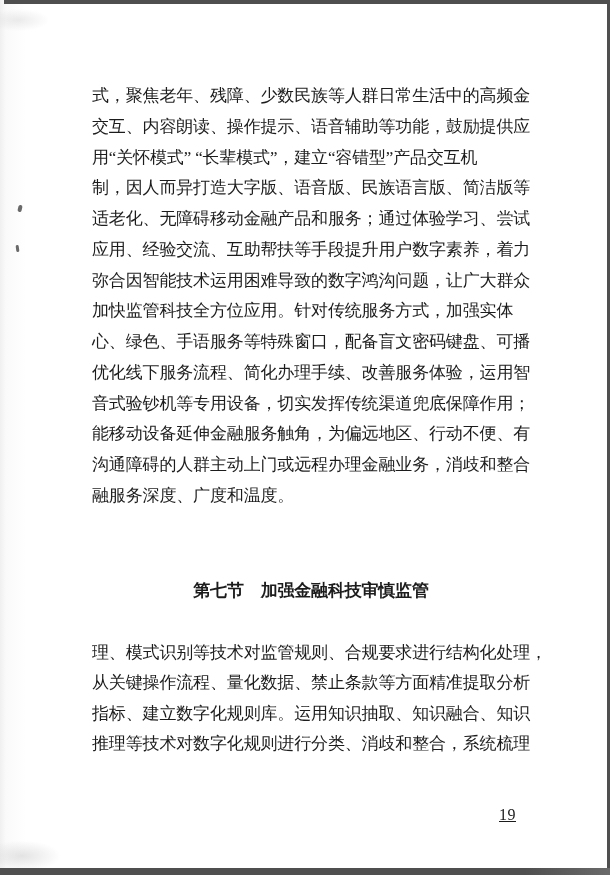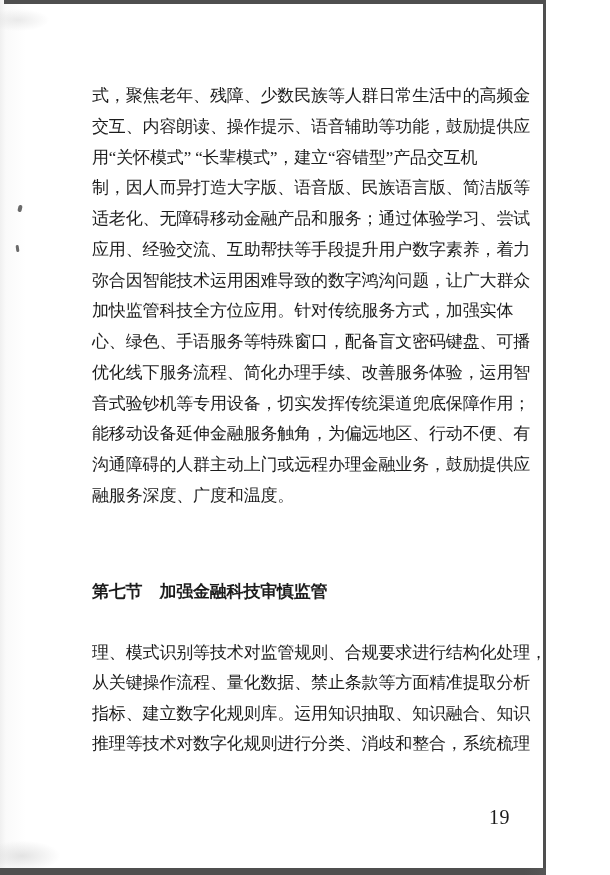--- a/index.html
+++ b/index.html
@@ -1,18 +1,18 @@
 <!DOCTYPE html>
 <html><head>
 <meta charset="utf-8">
 <style>
   html, body { margin: 0; padding: 0; background: #ffffff; }
   #page {
     position: relative;
-    width: 546px; height: 875px;
+    width: 610px; height: 875px;
     background: #84cc16;
     overflow: hidden;
     font-family: "Liberation Serif", "DejaVu Serif", serif;
     color: #1c1c1c;
   }
   
   #paper-shade {
     position: absolute; inset: 0;
     background:
       radial-gradient(ellipse 55px 22px at 22px 856px, rgba(205,205,205,.55), rgba(255,255,255,0) 70%),
@@ -40,34 +40,36 @@
     white-space: nowrap;
   }
   #para-1 { top: 81px;  line-height: 30.75px; }
   #para-2 { top: 638px; line-height: 30.4px; }
   .line { height: auto; }
   .indent { text-indent: 34px; }
 
   #section-heading {
     position: absolute;
     left: 92px; top: 580px; width: 438px;
-    text-align: left;
+    text-align: center;
     font-size: 17px;
     font-weight: bold;
     letter-spacing: -0.2px;
     line-height: 24px;
     white-space: nowrap;
+    font-family: Liberation Mono, monospace;
   }
   #section-heading .gap { display: inline-block; width: 17px; }
 
   #page-number {
     position: absolute;
-    left: 489px; top: 806px;
-    font-size: 20px;
+    left: 499px; top: 806px;
+    font-size: 16px;
     letter-spacing: 0.5px;
+    text-decoration: underline;
   }
 </style>
 </head>
 <body>
 
 <div id="page">
   <div id="paper-shade"></div>
 
   <div id="edge-top" class="edge"></div>
   <div id="edge-right" class="edge"></div>
@@ -81,21 +83,21 @@
     <div class="line">用“关怀模式” “长辈模式”，建立“容错型”产品交互机</div>
     <div class="line">制，因人而异打造大字版、语音版、民族语言版、简洁版等</div>
     <div class="line">适老化、无障碍移动金融产品和服务；通过体验学习、尝试</div>
     <div class="line">应用、经验交流、互助帮扶等手段提升用户数字素养，着力</div>
     <div class="line">弥合因智能技术运用困难导致的数字鸿沟问题，让广大群众</div>
     <div class="line">加快监管科技全方位应用。针对传统服务方式，加强实体</div>
     <div class="line">心、绿色、手语服务等特殊窗口，配备盲文密码键盘、可播</div>
     <div class="line">优化线下服务流程、简化办理手续、改善服务体验，运用智</div>
     <div class="line">音式验钞机等专用设备，切实发挥传统渠道兜底保障作用；</div>
     <div class="line">能移动设备延伸金融服务触角，为偏远地区、行动不便、有</div>
-    <div class="line">沟通障碍的人群主动上门或远程办理金融业务，鼓励提供应</div>
+    <div class="line">沟通障碍的人群主动上门或远程办理金融业务，消歧和整合</div>
     <div class="line">融服务深度、广度和温度。</div>
   </div>
 
   <div id="section-heading">
     <span>第七节</span><span class="gap"></span><span>加强金融科技审慎监管</span>
   </div>
 
   <div id="para-2" class="textblock">
     <div class="line">理、模式识别等技术对监管规则、合规要求进行结构化处理，</div>
     <div class="line">从关键操作流程、量化数据、禁止条款等方面精准提取分析</div>

